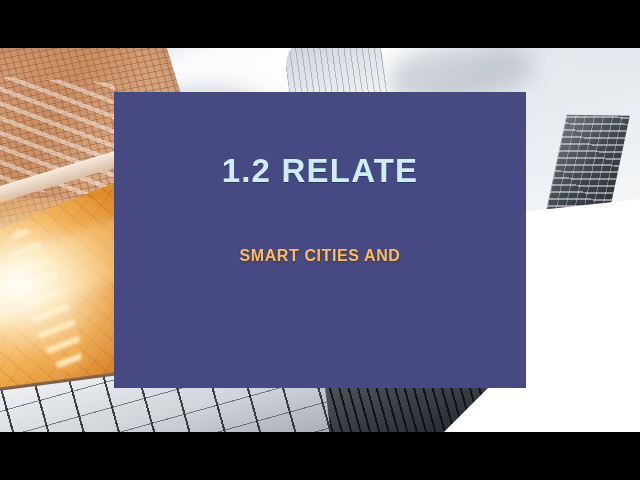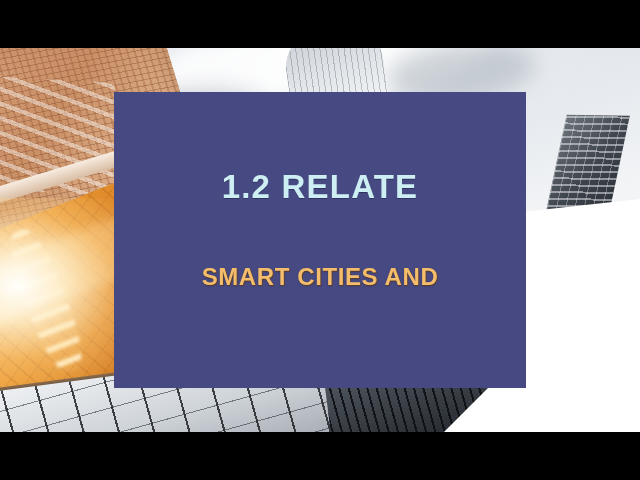--- a/index.html
+++ b/index.html
@@ -262,42 +262,42 @@
     top: 44px;
     width: 412px;
     height: 296px;
     background: #474a82;
     z-index: 12;
     display: flex;
     flex-direction: column;
     align-items: center;
     justify-content: flex-start;
     box-sizing: border-box;
-    padding-top: 78px;
+    padding-top: 62px;
   }
 
   #slide-title {
     color: #cdeef2;
     font-family: "Liberation Sans", sans-serif;
     font-size: 33px;
     font-weight: bold;
     letter-spacing: 1.2px;
     line-height: 1;
     text-align: center;
     margin: 0;
     text-shadow: 0 1px 0 rgba(20,24,60,0.45);
     white-space: nowrap;
   }
 
   #slide-subtitle {
     margin: 0;
     margin-top: 58px;
     color: #f3bd6b;
     font-family: "Liberation Sans", sans-serif;
-    font-size: 24px;
+    font-size: 16px;
     font-weight: bold;
     letter-spacing: 0.6px;
     line-height: 1.32;
     text-align: center;
     text-shadow: 1px 1px 0 rgba(110,60,10,0.55), 0 1px 2px rgba(40,20,0,0.35);
   }
   #slide-subtitle .sub-line { display: block; }
 </style>
 </head>
 <body>

